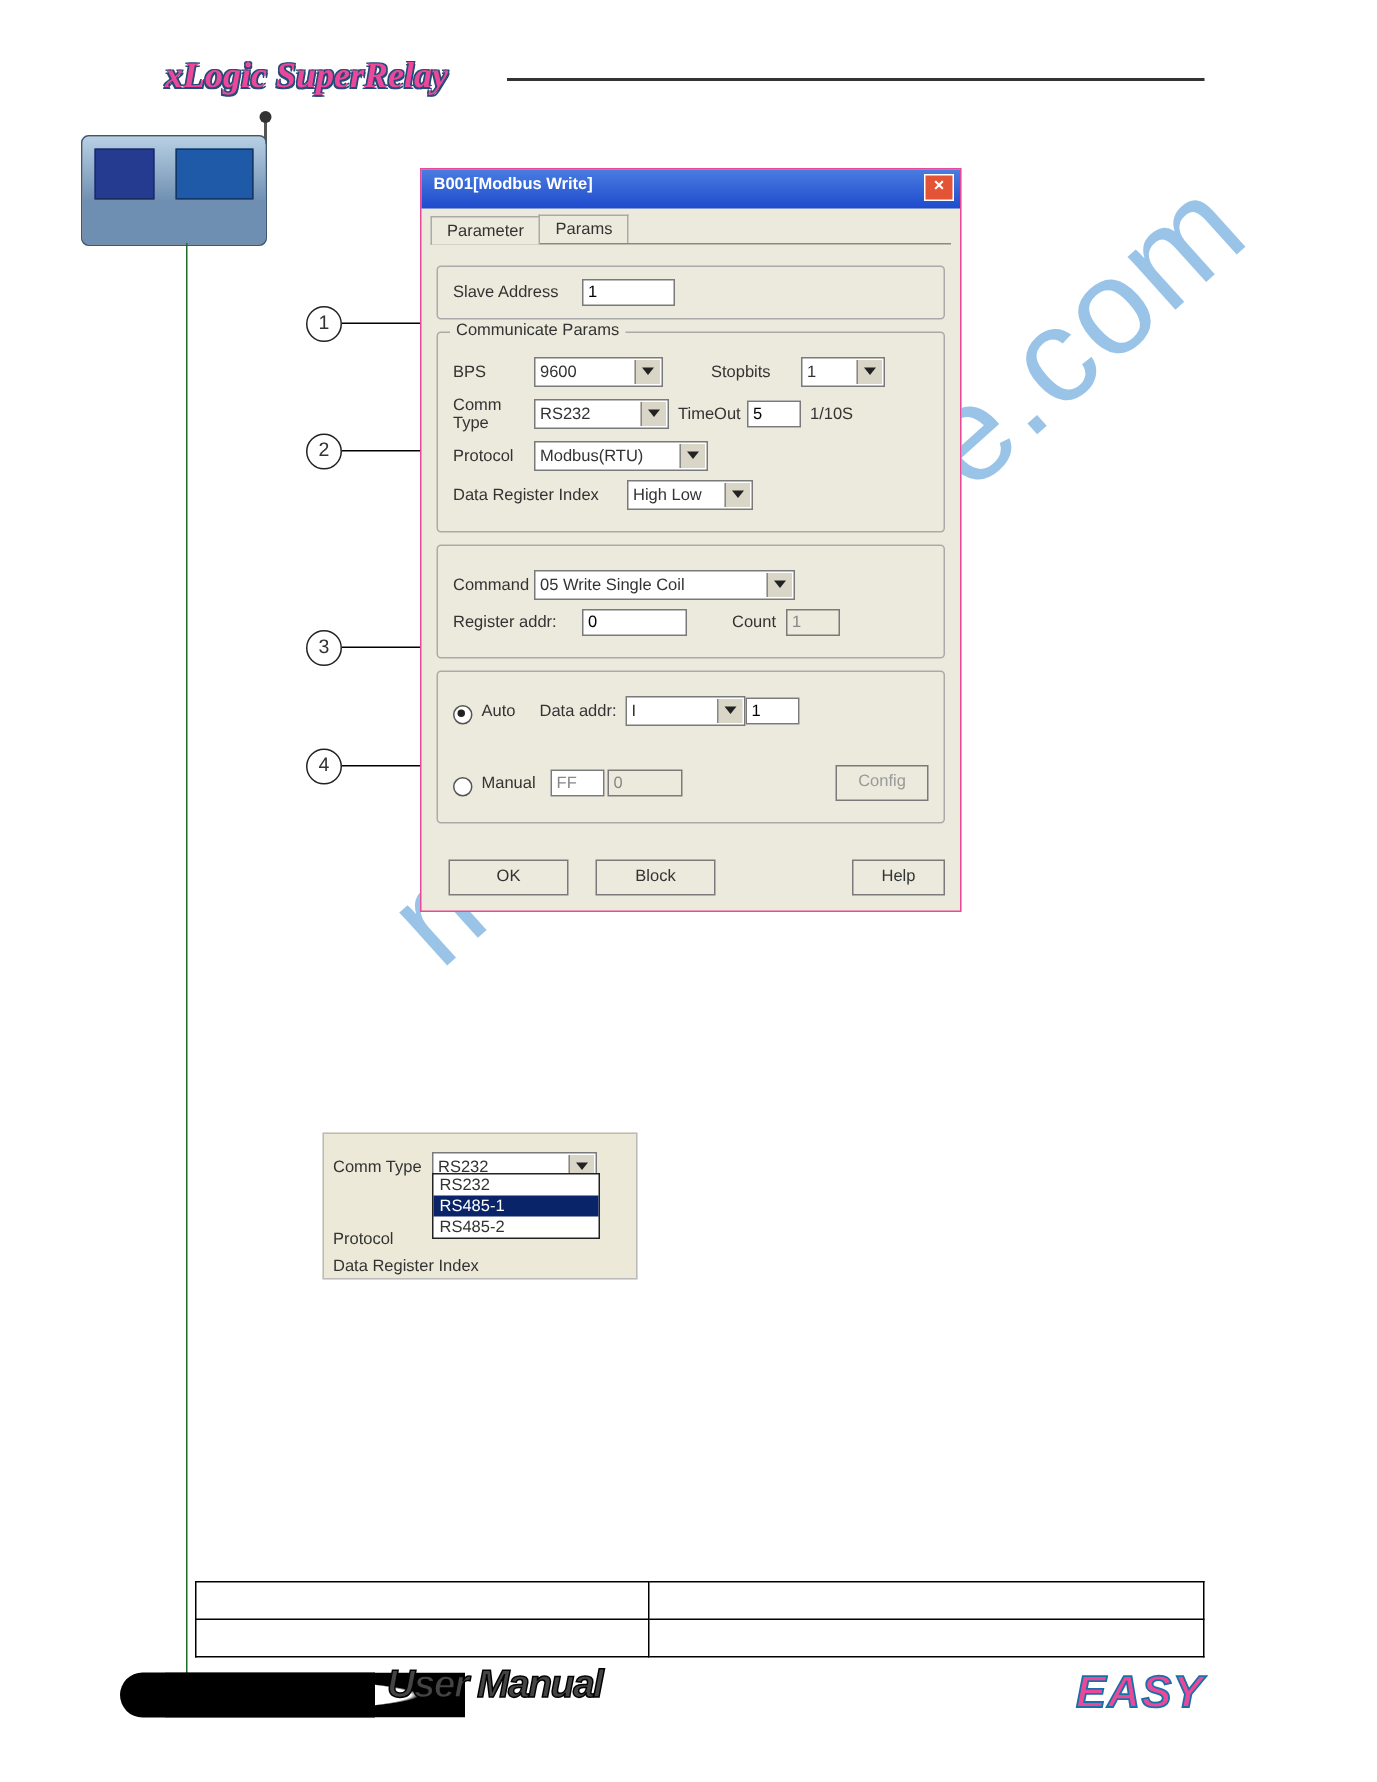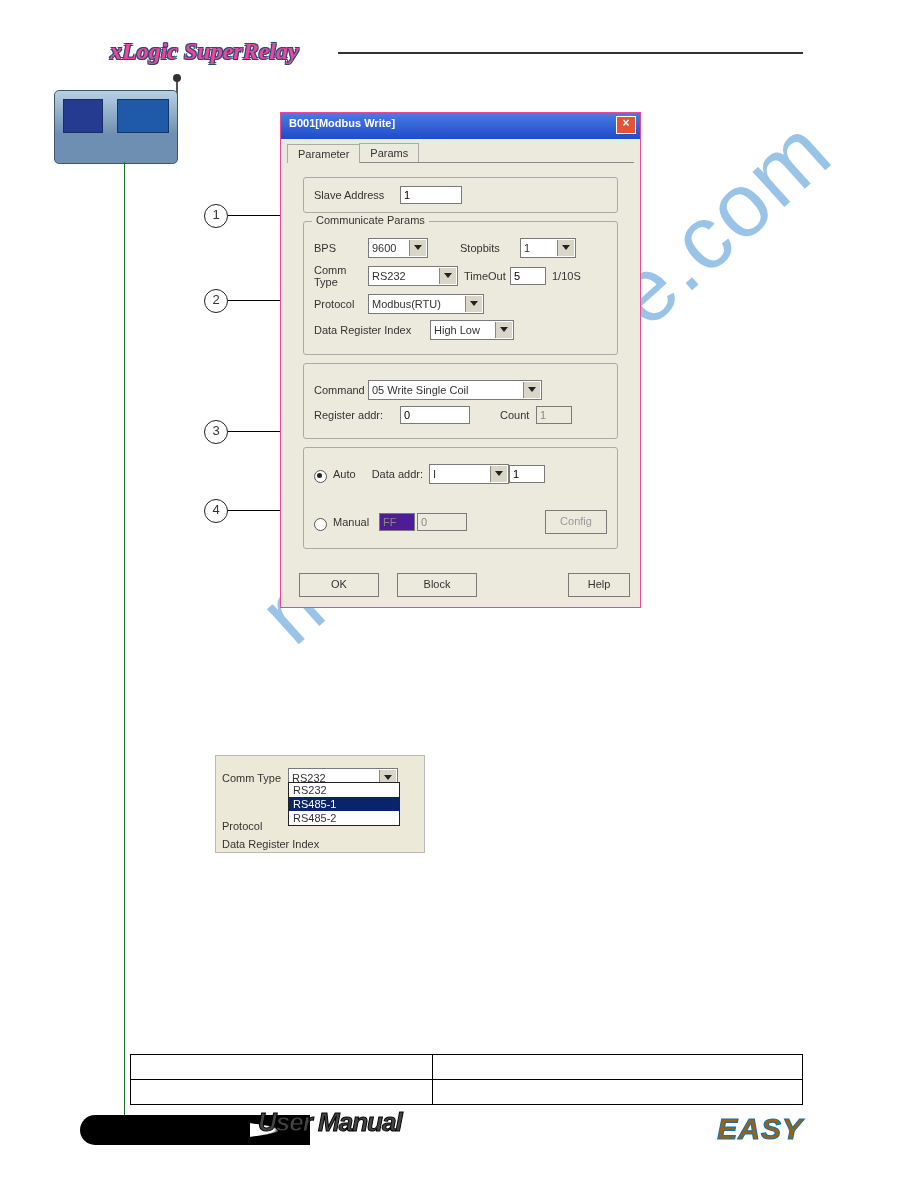--- a/index.html
+++ b/index.html
@@ -57,21 +57,21 @@
   }
   .sel{
     height:20px;border:1px solid #7a7a7a;background:#fff;font-size:11px;
     padding-left:3px;position:relative;box-sizing:border-box;display:flex;align-items:center;
   }
   .sel::after{
     content:"";position:absolute;right:1px;top:1px;width:16px;height:16px;
     background:#d9d6c7;border-left:1px solid #888;
   }
   .sel .arrow{position:absolute;right:5px;top:6px;width:0;height:0;border-left:4px solid transparent;border-right:4px solid transparent;border-top:5px solid #222;z-index:2;}
-  .fset{border:1px solid #aaa;border-radius:3px;padding:10px 10px 8px 10px;margin:8px 12px;position:relative;}
+  .fset{border:1px solid #aaa;border-radius:3px;padding:10px 10px 8px 10px;margin:8px 0;position:relative;}
   .fset .legend{position:absolute;top:-8px;left:8px;background:#eceadd;padding:0 4px;font-size:11px;}
   .radio{width:11px;height:11px;border:1px solid #555;border-radius:50%;display:inline-block;margin-right:6px;position:relative;top:2px;background:#fff;}
   .radio.on::after{content:"";position:absolute;top:2px;left:2px;width:5px;height:5px;border-radius:50%;background:#222;}
   .btns{display:flex;gap:18px;justify-content:flex-start;padding:6px 10px 10px 18px;align-items:center;}
   .btn{width:78px;height:22px;border:1px solid #7a7a7a;background:#eceadd;text-align:center;line-height:20px;font-size:11px;}
   .callout{position:absolute;width:22px;height:22px;border:1.5px solid #222;border-radius:50%;text-align:center;line-height:20px;font-size:13px;background:#fff;}
   .callout-line{position:absolute;height:0;border-top:1px solid #000;}
   .callout-line::after{content:"";position:absolute;right:-2px;top:-3px;width:6px;height:6px;background:#000;border-radius:50%;}
   .snippet{
     position:absolute;top:755px;left:215px;width:196px;
@@ -85,21 +85,21 @@
   .dropdown .opt.hi{background:#0a246a;color:#fff;}
   .footer-shape{position:absolute;left:80px;top:1115px;width:170px;height:30px;background:#000;border-radius:18px 0 0 18px;}
   .footer-shape::after{content:"";position:absolute;right:-60px;top:0;width:200px;height:30px;background:radial-gradient(ellipse at left,transparent 58%,#000 60%);clip-path:inset(0 0 0 0);}
   .user-manual{
     position:absolute;left:258px;top:1107px;font-family:"Arial Black",Impact,sans-serif;
     font-size:26px;font-style:italic;font-weight:900;color:#444;
     -webkit-text-stroke:1px #000;letter-spacing:-1px;
   }
   .easy{
     position:absolute;right:115px;top:1112px;font-family:Arial,sans-serif;font-weight:900;font-style:italic;
-    font-size:30px;color:#a16207;-webkit-text-stroke:1.2px #1870a8;letter-spacing:1px;
+    font-size:30px;color:#ec4899;-webkit-text-stroke:1.2px #1870a8;letter-spacing:1px;
   }
   .watermark{
     position:absolute;top:330px;left:180px;
     font-family:Arial,sans-serif;font-size:90px;font-weight:500;
     color:rgba(69,148,214,0.55);
     transform:rotate(-42deg);
     pointer-events:none;white-space:nowrap;letter-spacing:2px;
   }
   .ftable{position:absolute;left:130px;top:1054px;width:673px;border-collapse:collapse;}
   .ftable td{border:1px solid #000;height:22px;}
@@ -140,21 +140,21 @@
       <div class="row" style="margin:0">
         <div class="lbl">Slave Address</div>
         <input class="inp" style="width: 62px;" value="1">
       </div>
     </div>
 
     <div class="fset">
       <div class="legend">Communicate Params</div>
       <div class="row">
         <div class="lbls">BPS</div>
-        <div class="sel" style="width:60px">
+        <div class="sel" style="width:86px">
             <span>9600</span>
             <span class="arrow"></span>
           </div>
         <div style="width:32px"></div>
         <div class="lbl2">Stopbits</div>
         <div class="sel" style="width:56px">
             <span>1</span>
             <span class="arrow"></span>
           </div>
       </div>
@@ -213,21 +213,21 @@
             <span>I</span>
             <span class="arrow"></span>
           </div>
         <input class="inp" style="width: 36px;" value="1">
       </div>
       <div style="height:14px"></div>
       <div class="row">
         <span class="radio"></span>
         <span>Manual</span>
         <div style="width:10px"></div>
-        <input class="inp" style="width: 36px; background: #4c1d95; color: rgb(136, 136, 136);" disabled="" value="FF">
+        <input class="inp" style="width: 36px; background: #ffffff; color: rgb(136, 136, 136);" disabled="" value="FF">
         <input class="inp" style="width: 50px; background: rgb(236, 234, 221); color: rgb(136, 136, 136); margin-left: 2px;" disabled="" value="0">
         <div style="flex:1"></div>
         <div class="btn" style="width:60px;color:#999">Config</div>
       </div>
     </div>
   </div>
   <div class="btns">
     <div class="btn">OK</div>
     <div class="btn">Block</div>
     <div style="flex:1"></div>

